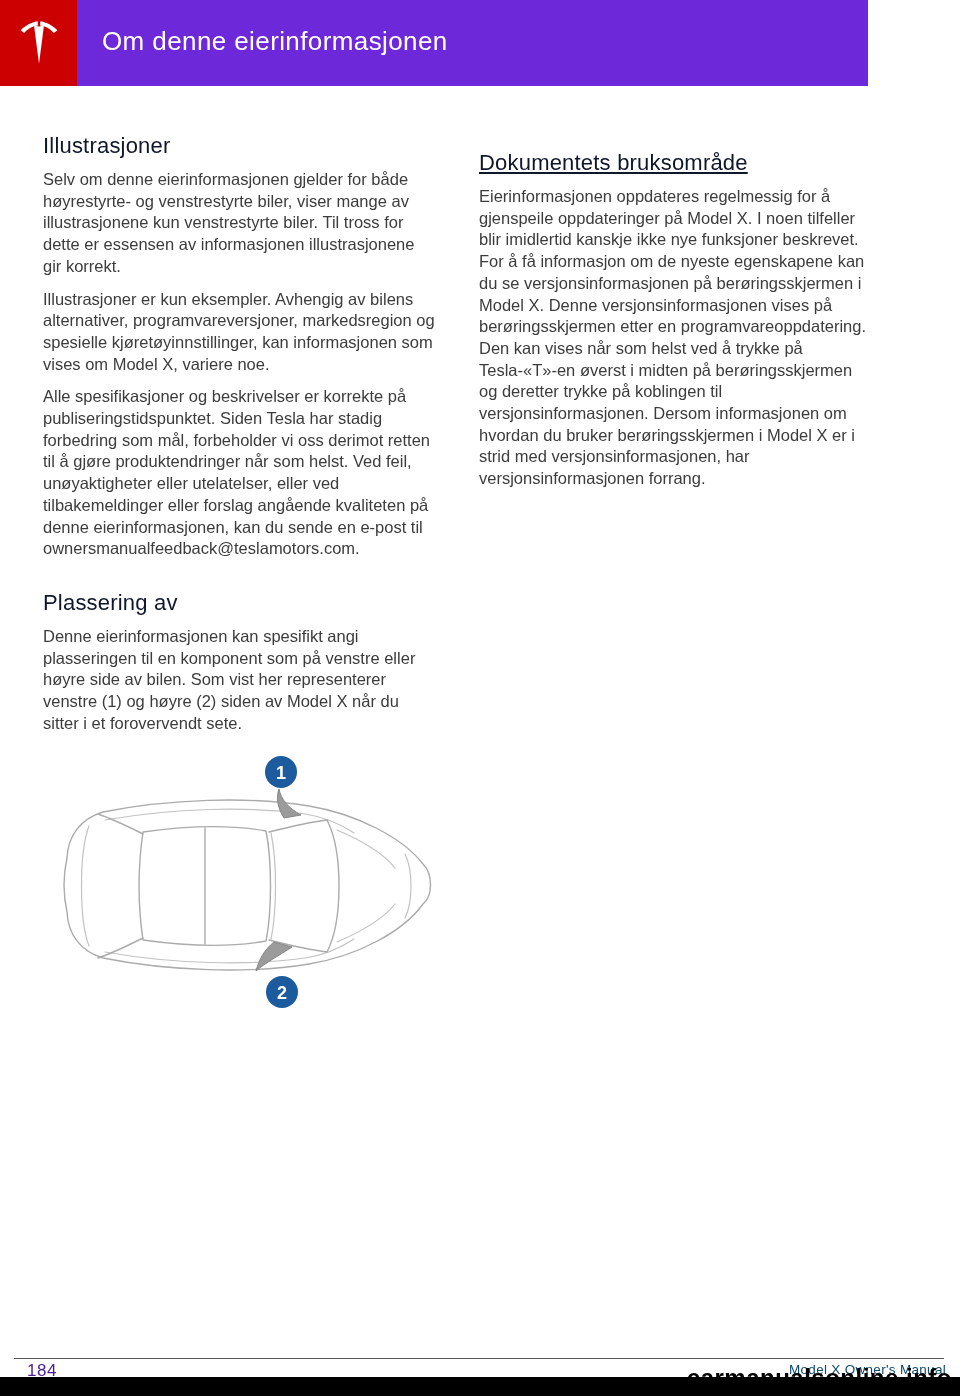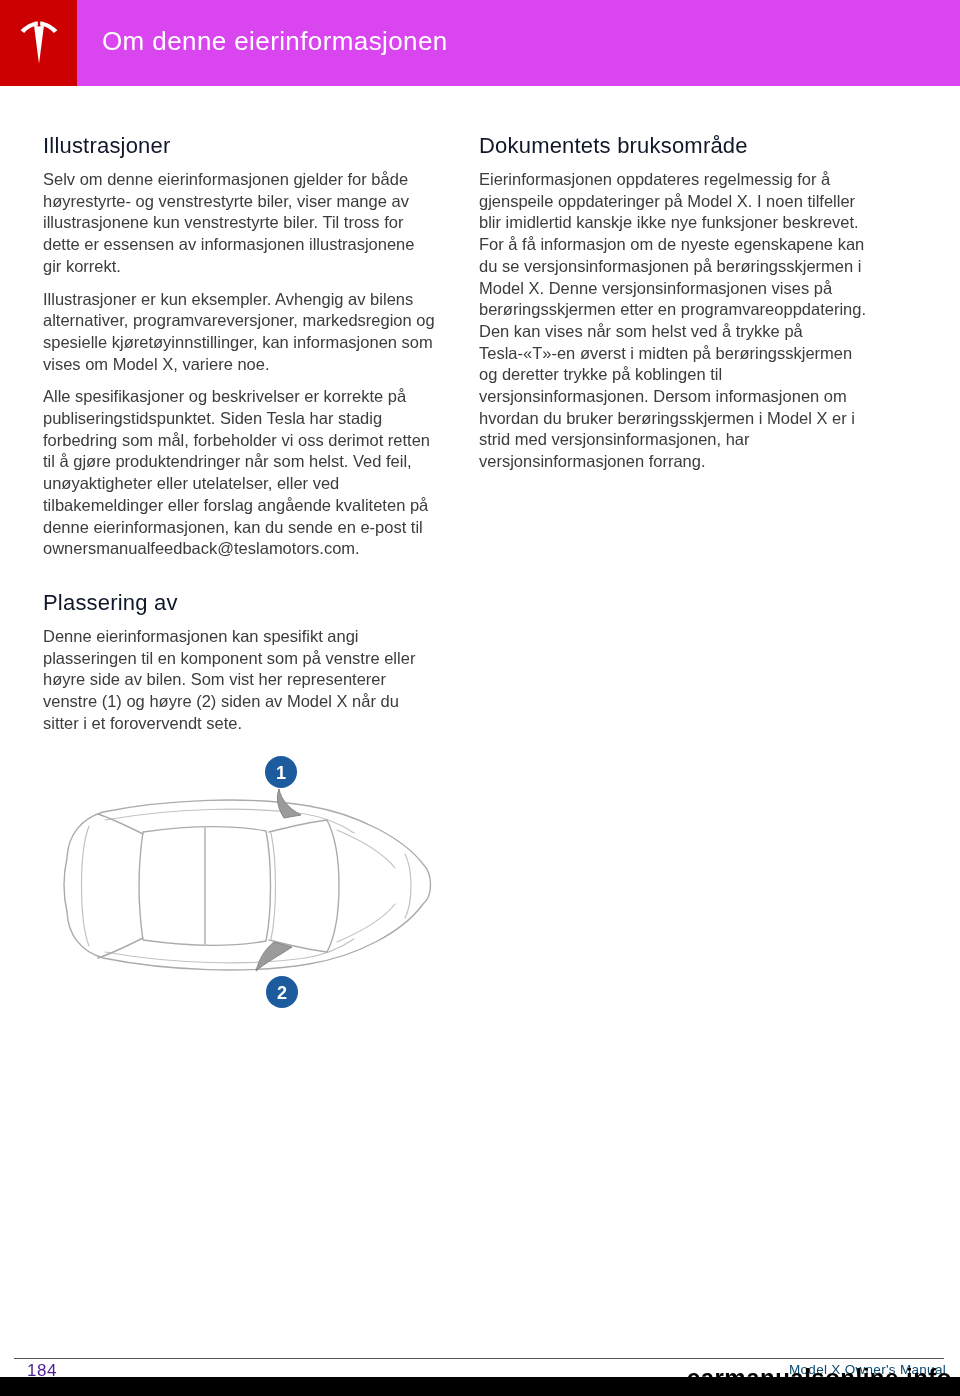--- a/index.html
+++ b/index.html
@@ -2,31 +2,31 @@
 <html><head>
 <meta charset="utf-8">
 <style>
   * { margin:0; padding:0; box-sizing:border-box; }
   html,body { width:960px; }
   body {
     width:960px; height:1396px; position:relative; background:#ffffff;
     font-family:"Liberation Sans", sans-serif; color:#3c3c3c; overflow:hidden;
   }
   
-  .page-header { position:absolute; top:0; left:0; width:960px; height:86px; background:#d946ef; display:flex; align-items:flex-end; }
+  .page-header { position:absolute; top:0; left:0; width:868px; height:86px; background:#6d28d9; display:flex; align-items:flex-end; }
   .logo-box { width:77px; height:86px; background:#cc0000; flex:0 0 77px; display:flex; align-items:center; justify-content:center; }
   .logo-box svg { width:40px; height:52px; }
   .header-title { color:#ffffff; font-size:26px; font-weight:400; letter-spacing:.4px; align-self:center; padding-left:25px; padding-bottom:4px; }
   
   .content { position:absolute; top:86px; left:43px; width:874px; padding-top:47px; display:flex; }
   .col { width:392px; }
   .col-left { margin-right:44px; }
   h2.sec-heading { font-size:22px; line-height:26px; font-weight:400; color:#0f172a; letter-spacing:.2px; margin:30px 0 10px 0; }
   section:first-child h2.sec-heading { margin-top:0; }
-  .col-right section h2.sec-heading { margin-top:0; }
+  .col-right section h2.sec-heading { margin-top:17px;text-decoration:underline; }
   p.body-text { font-size:16.5px; line-height:21.7px; margin:0 0 11px 0; letter-spacing:0; }
   
   figure.car-figure { margin:22px 0 0 10px; width:392px; }
   .callout-circle { fill:#1c5c9e; }
   .callout-num { fill:#ffffff; font-family:"Liberation Sans", sans-serif; font-size:18px; font-weight:bold; }
   .car-line { fill:none; stroke:#ababab; stroke-width:1.4; stroke-linecap:round; stroke-linejoin:round; }
   .car-line-light { fill:none; stroke:#c2c2c2; stroke-width:1.2; stroke-linecap:round; stroke-linejoin:round; }
   .mirror { fill:#9b9b9b; stroke:#878787; stroke-width:1; stroke-linejoin:round; }
   
   .footer-rule { position:absolute; left:14px; right:16px; top:1358px; border-top:1px solid #565656; }

